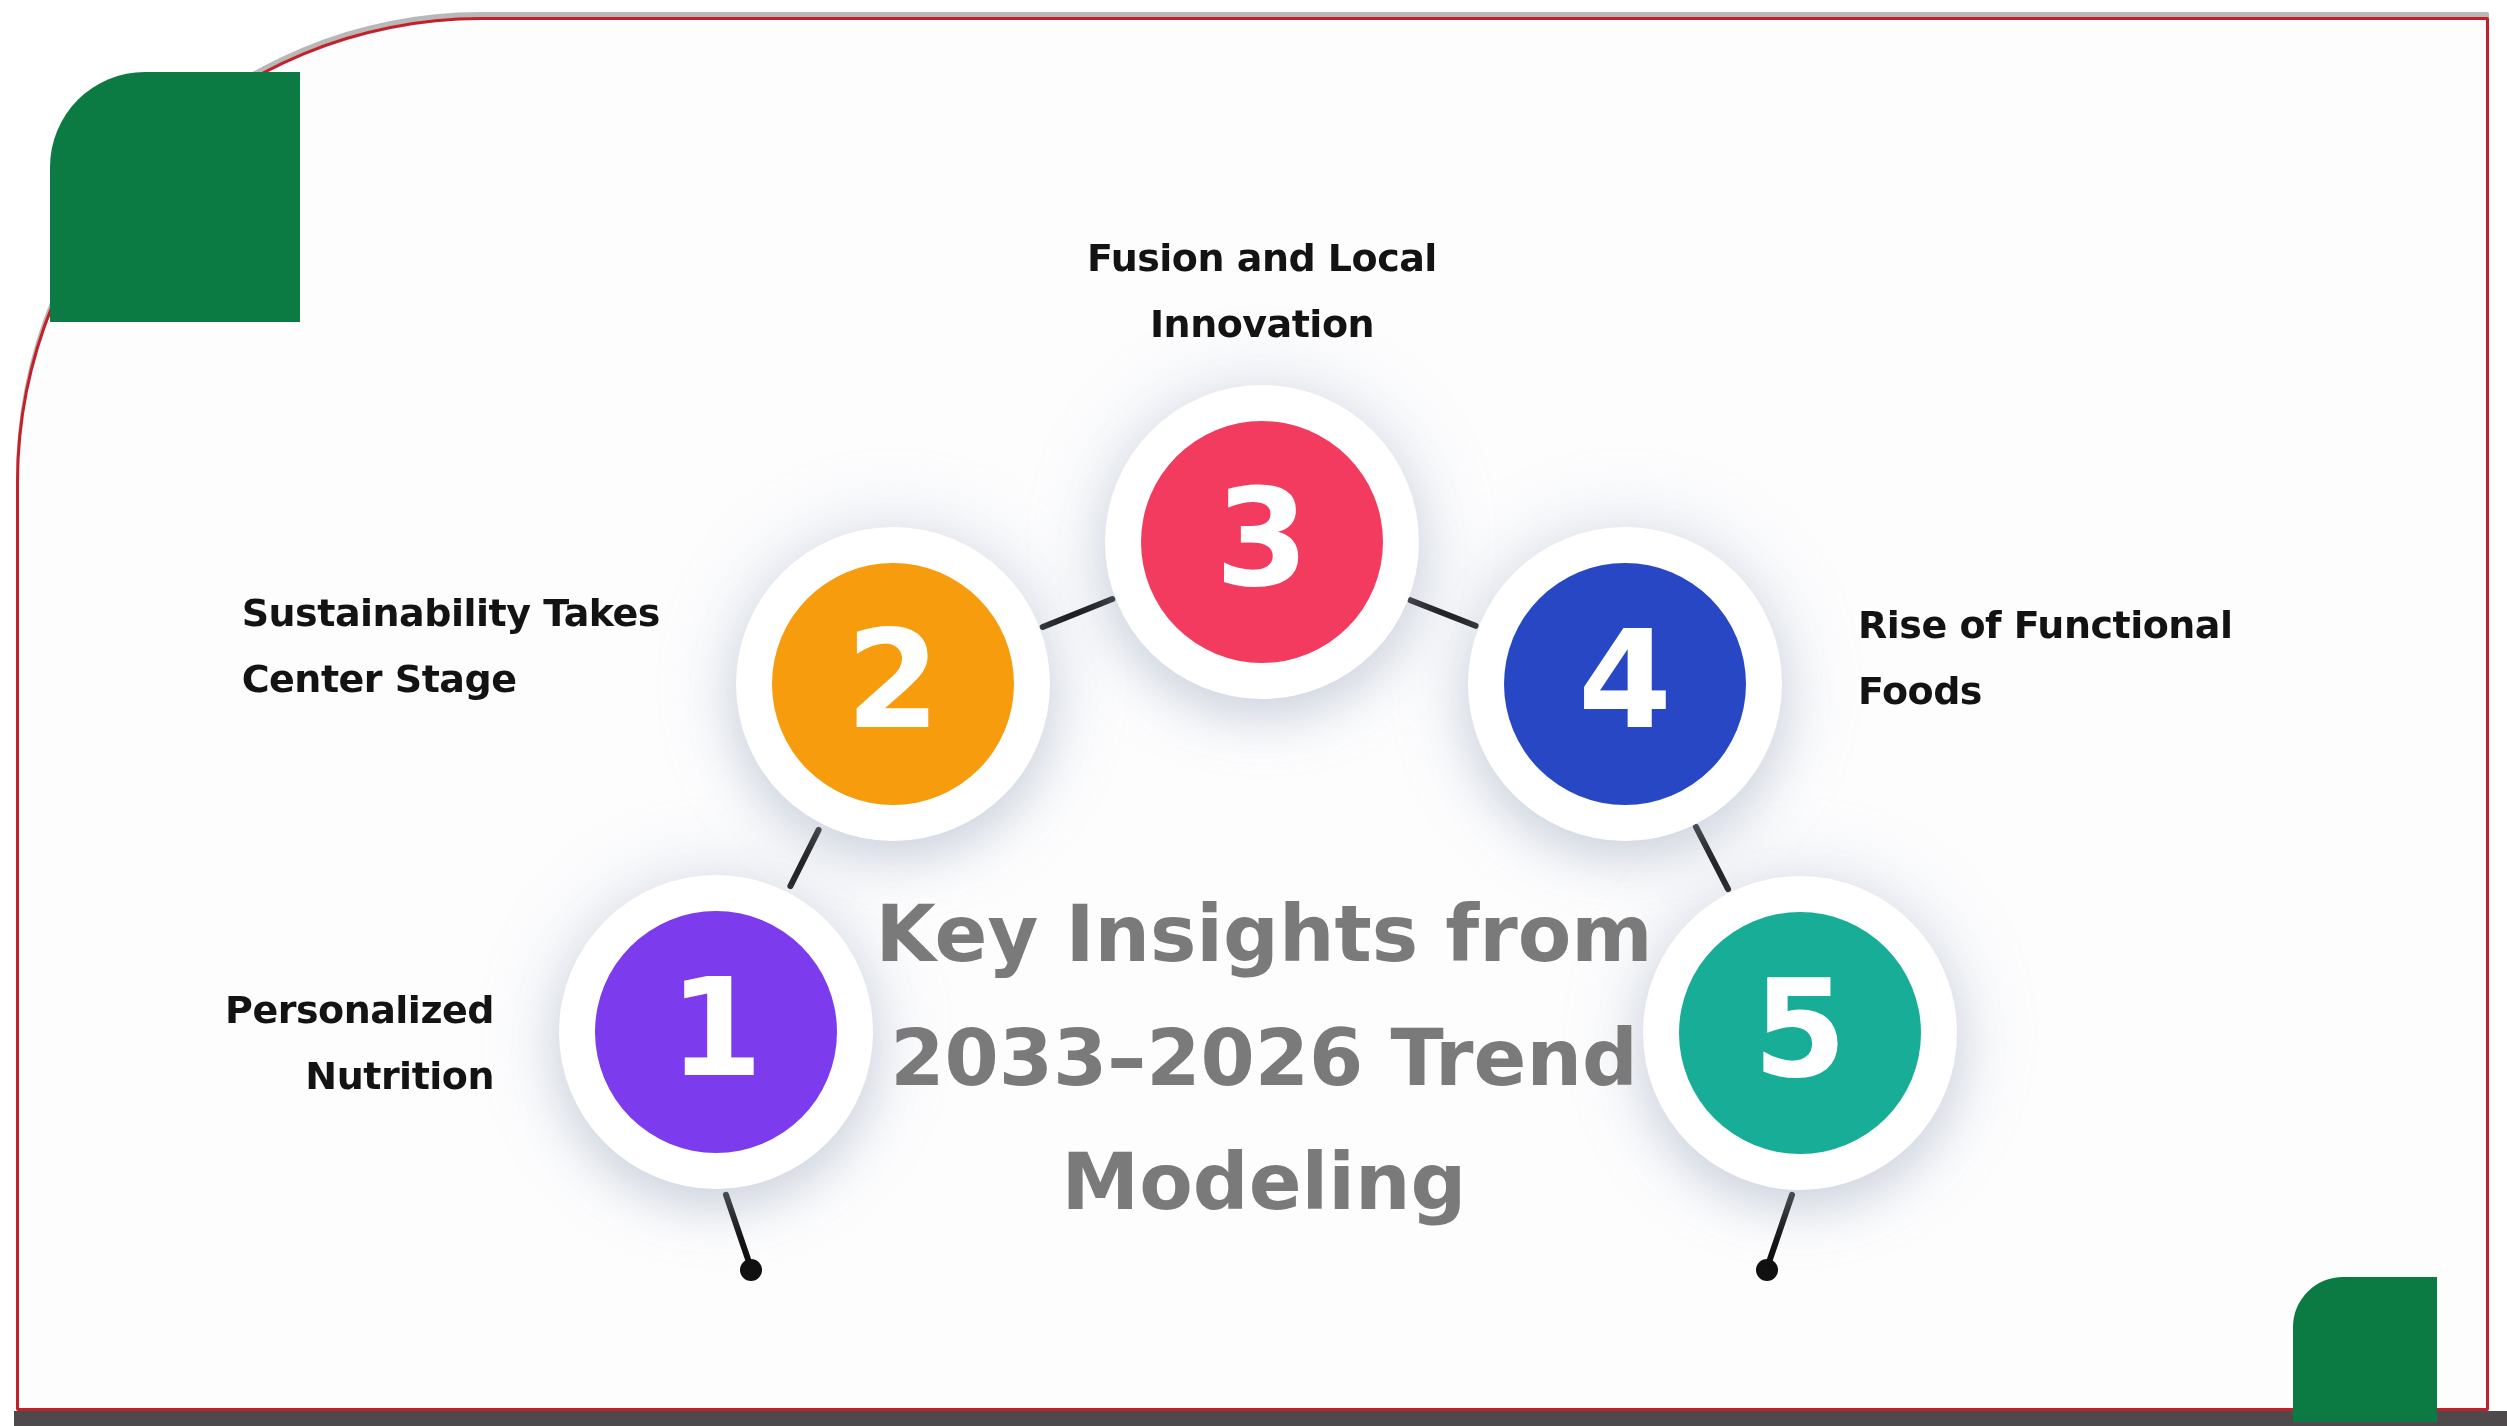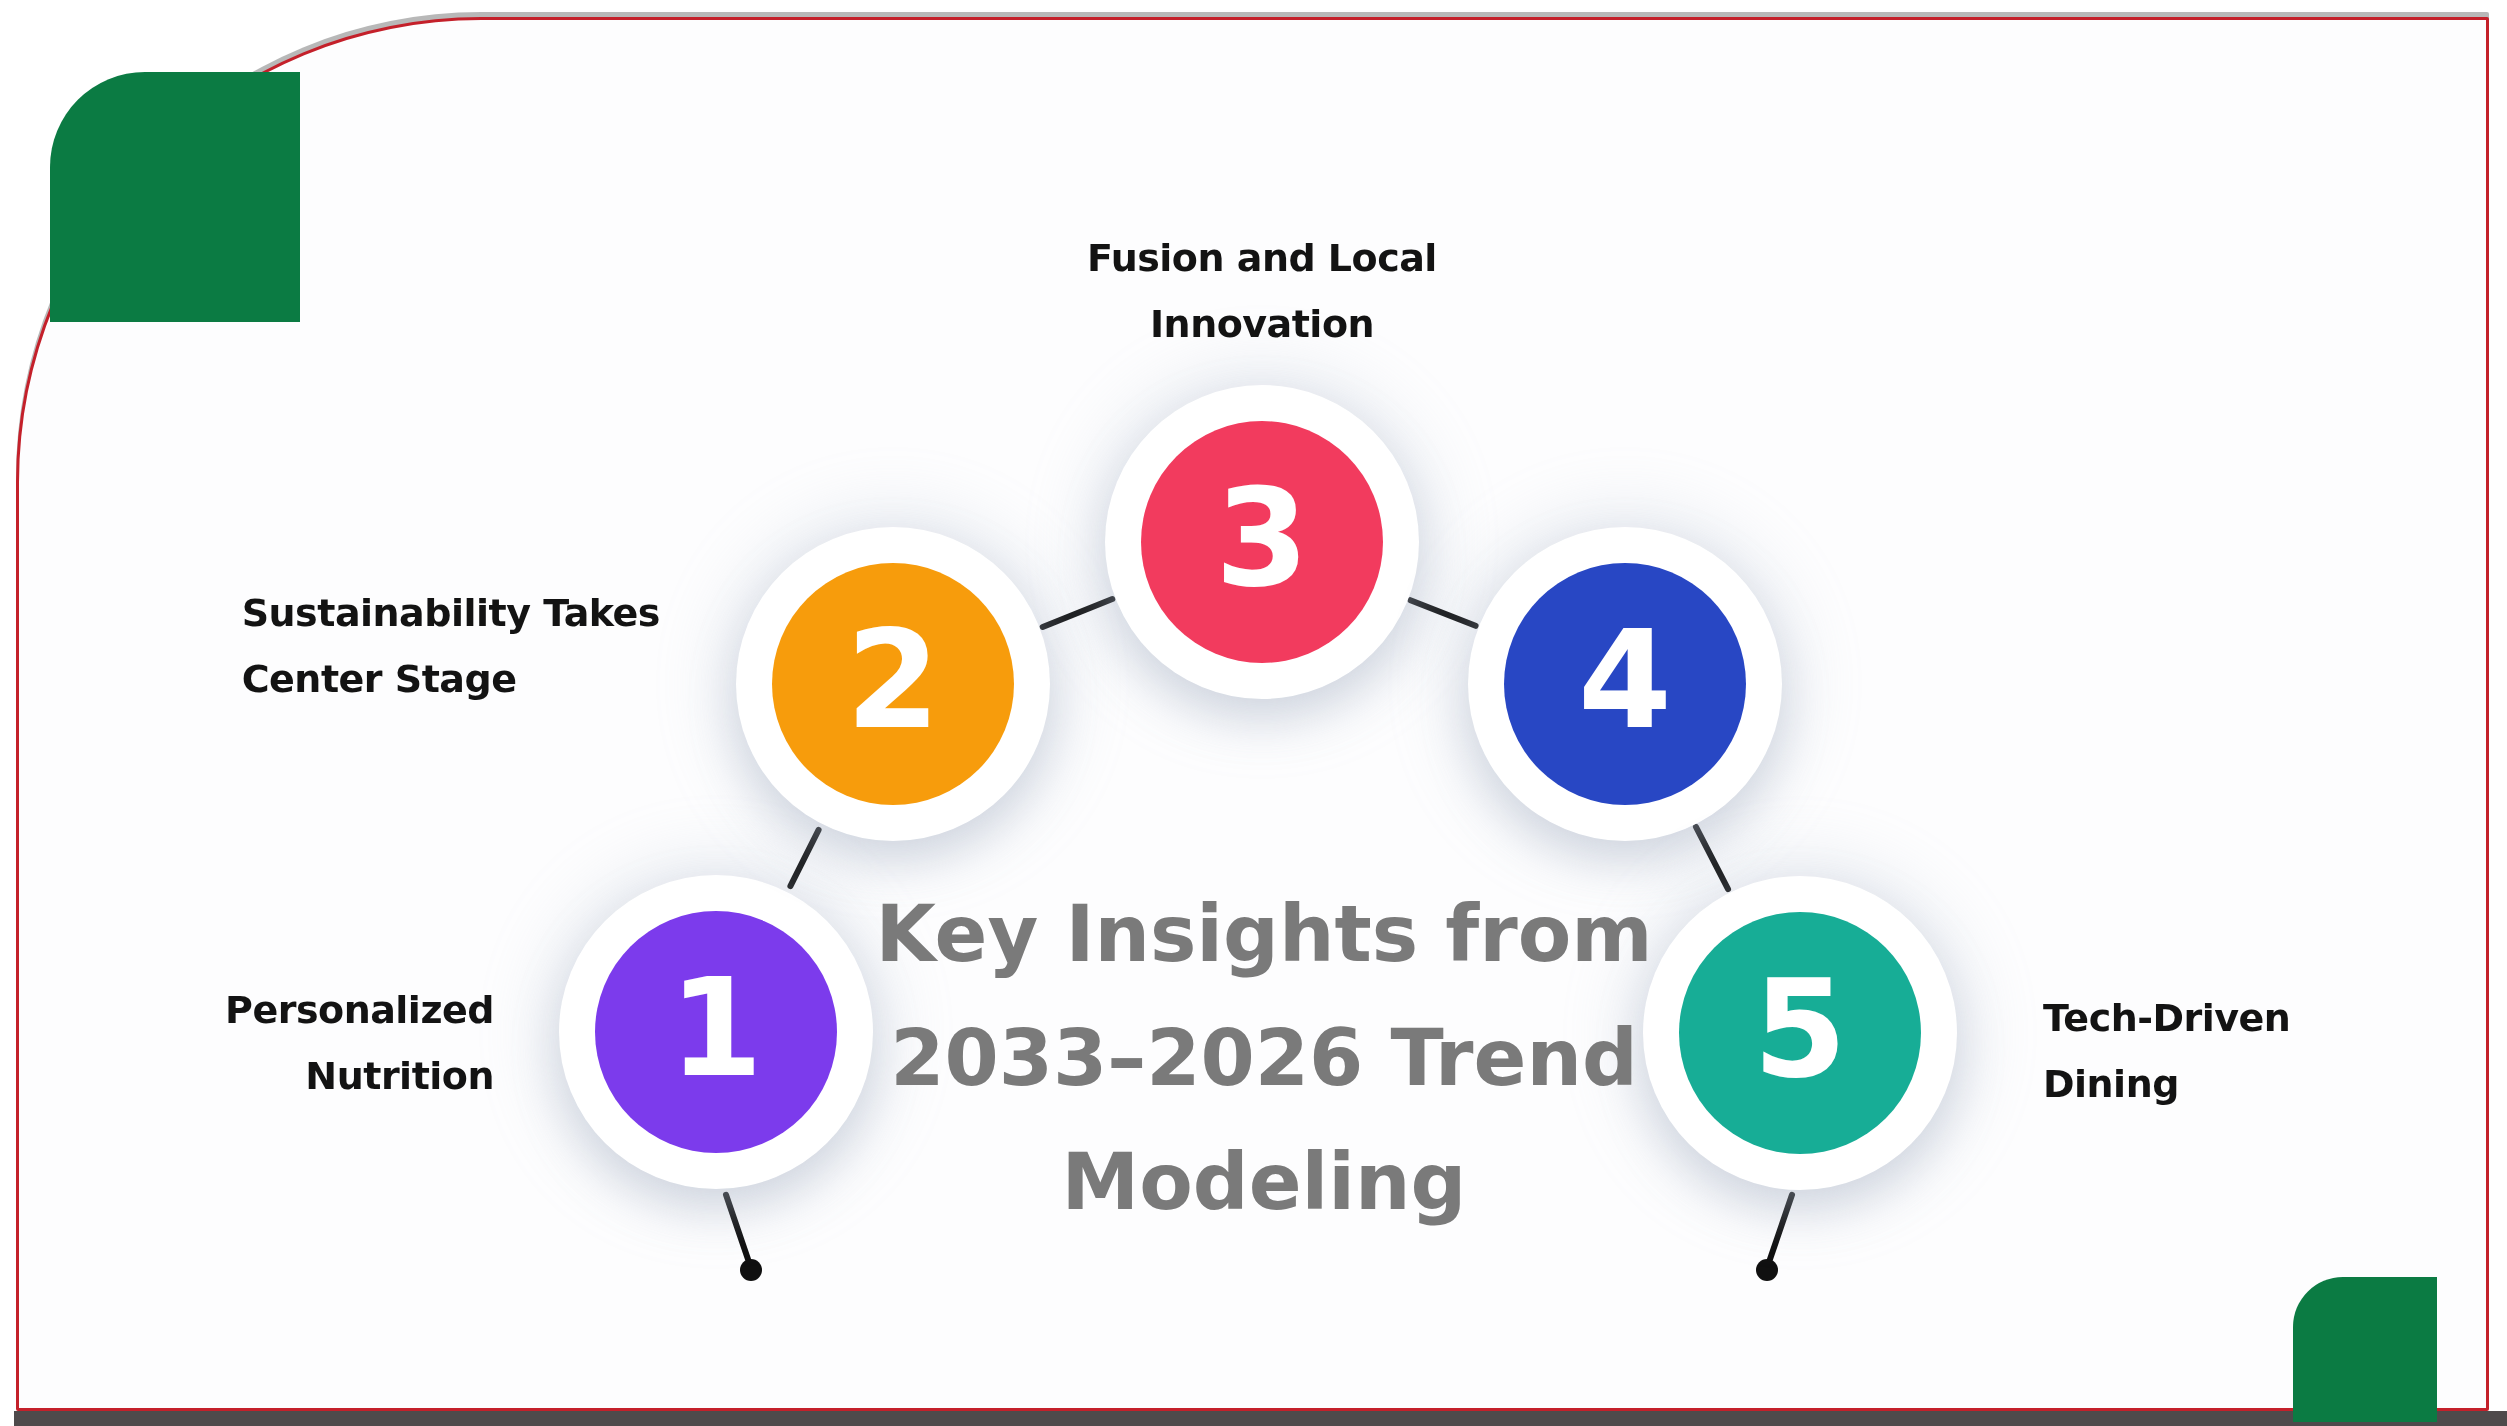--- a/index.html
+++ b/index.html
@@ -126,20 +126,20 @@
       <span class="num">5</span>
     </div>
   </div>
 
   <div class="node-label label-1">Personalized
 Nutrition</div>
   <div class="node-label label-2">Sustainability Takes
 Center Stage</div>
   <div class="node-label label-3">Fusion and Local
 Innovation</div>
-  <div class="node-label label-5">Tech-Driven
-Dining</div>
+  <div class="node-label label-4">Rise of Functional
+Foods</div>
 
   <div class="big-title">Key Insights from
 2033–2026 Trend
 Modeling</div>
 
 </div>
 
 </body></html>

